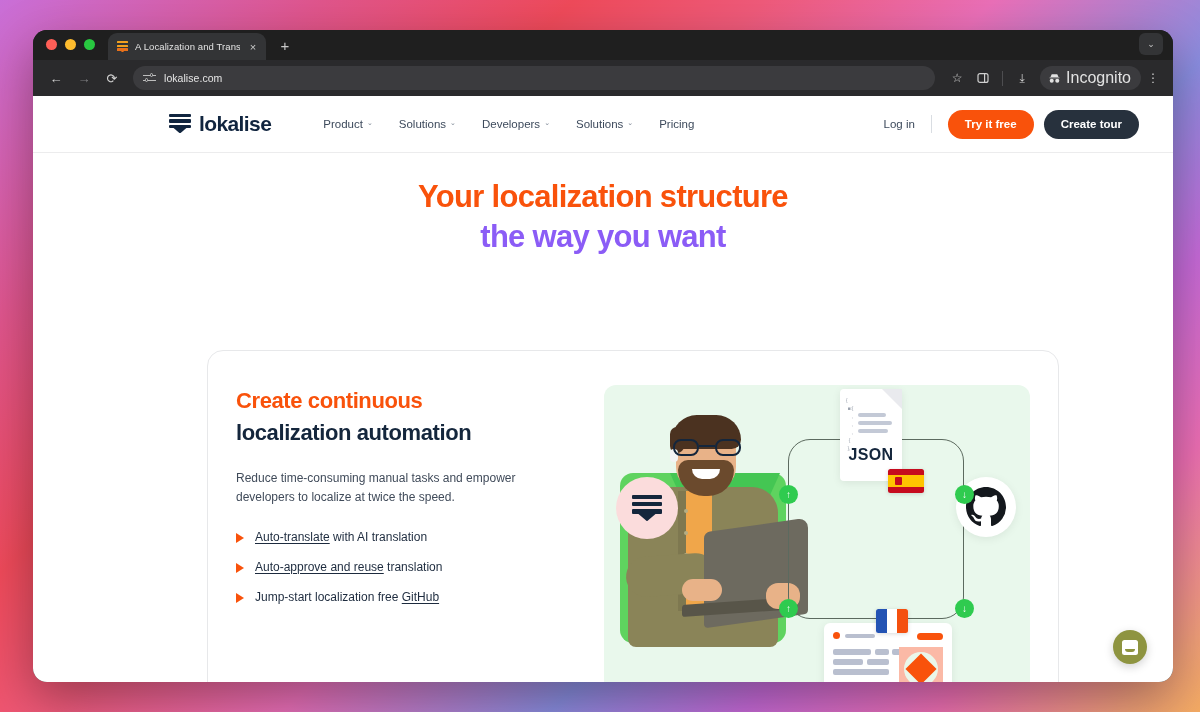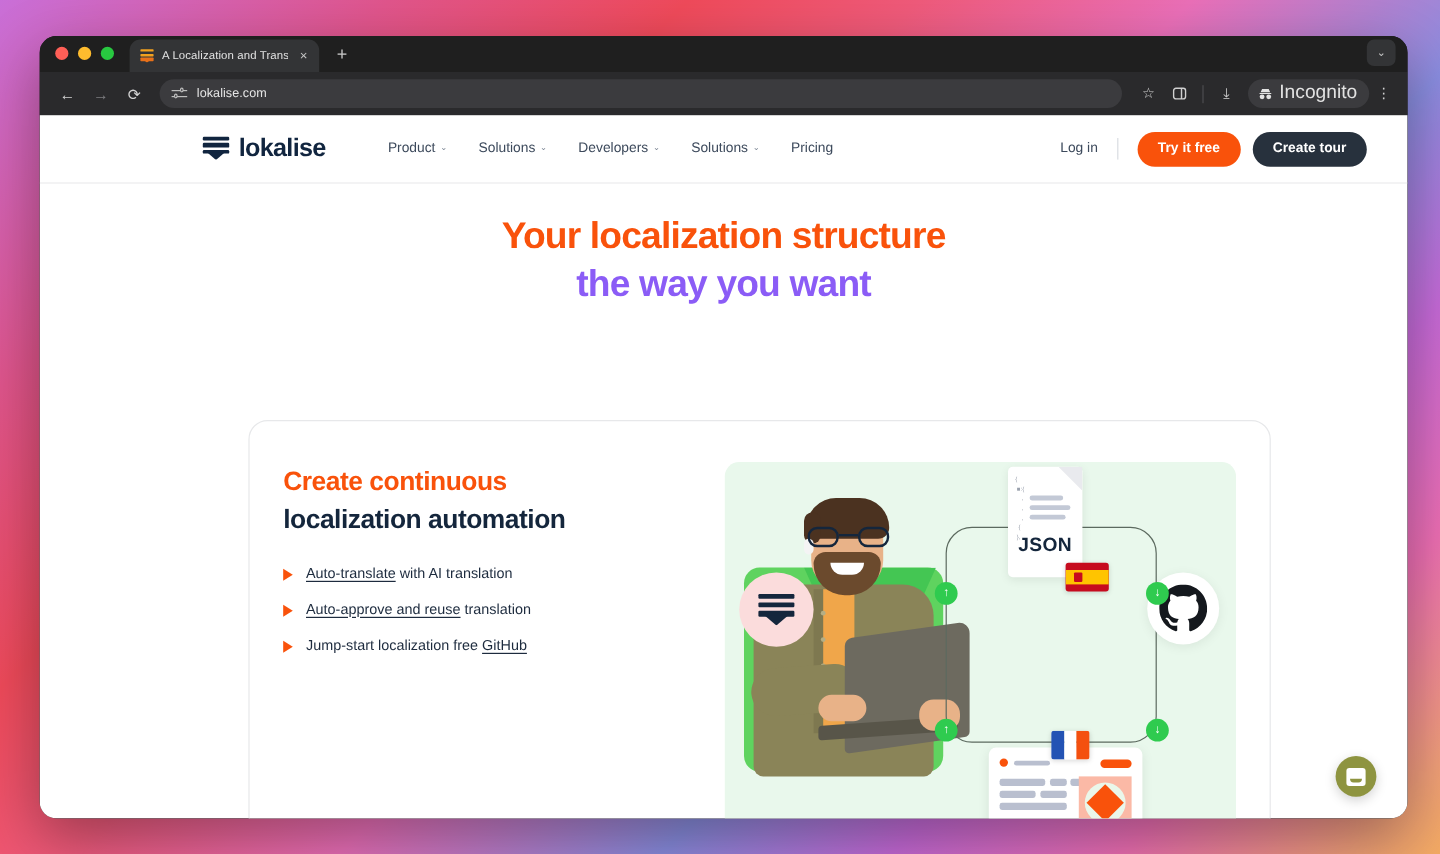--- a/index.html
+++ b/index.html
@@ -490,20 +490,21 @@
     </div>
 
     <div class="card">
 
       <div class="card-left">
         <h2>
           <span class="o">Create continuous</span>
           <span class="d">localization automation</span>
         </h2>
 
+        <p class="lede">Reduce time-consuming manual tasks and empower developers to localize at twice the speed.</p>
 
         <div class="bullets">
           <div class="bullet">
             <span class="tri"></span>
             <span class="btext"><a>Auto-translate</a><span> with AI translation</span></span>
           </div>
           <div class="bullet">
             <span class="tri"></span>
             <span class="btext"><a>Auto-approve and reuse</a><span> translation</span></span>
           </div>

